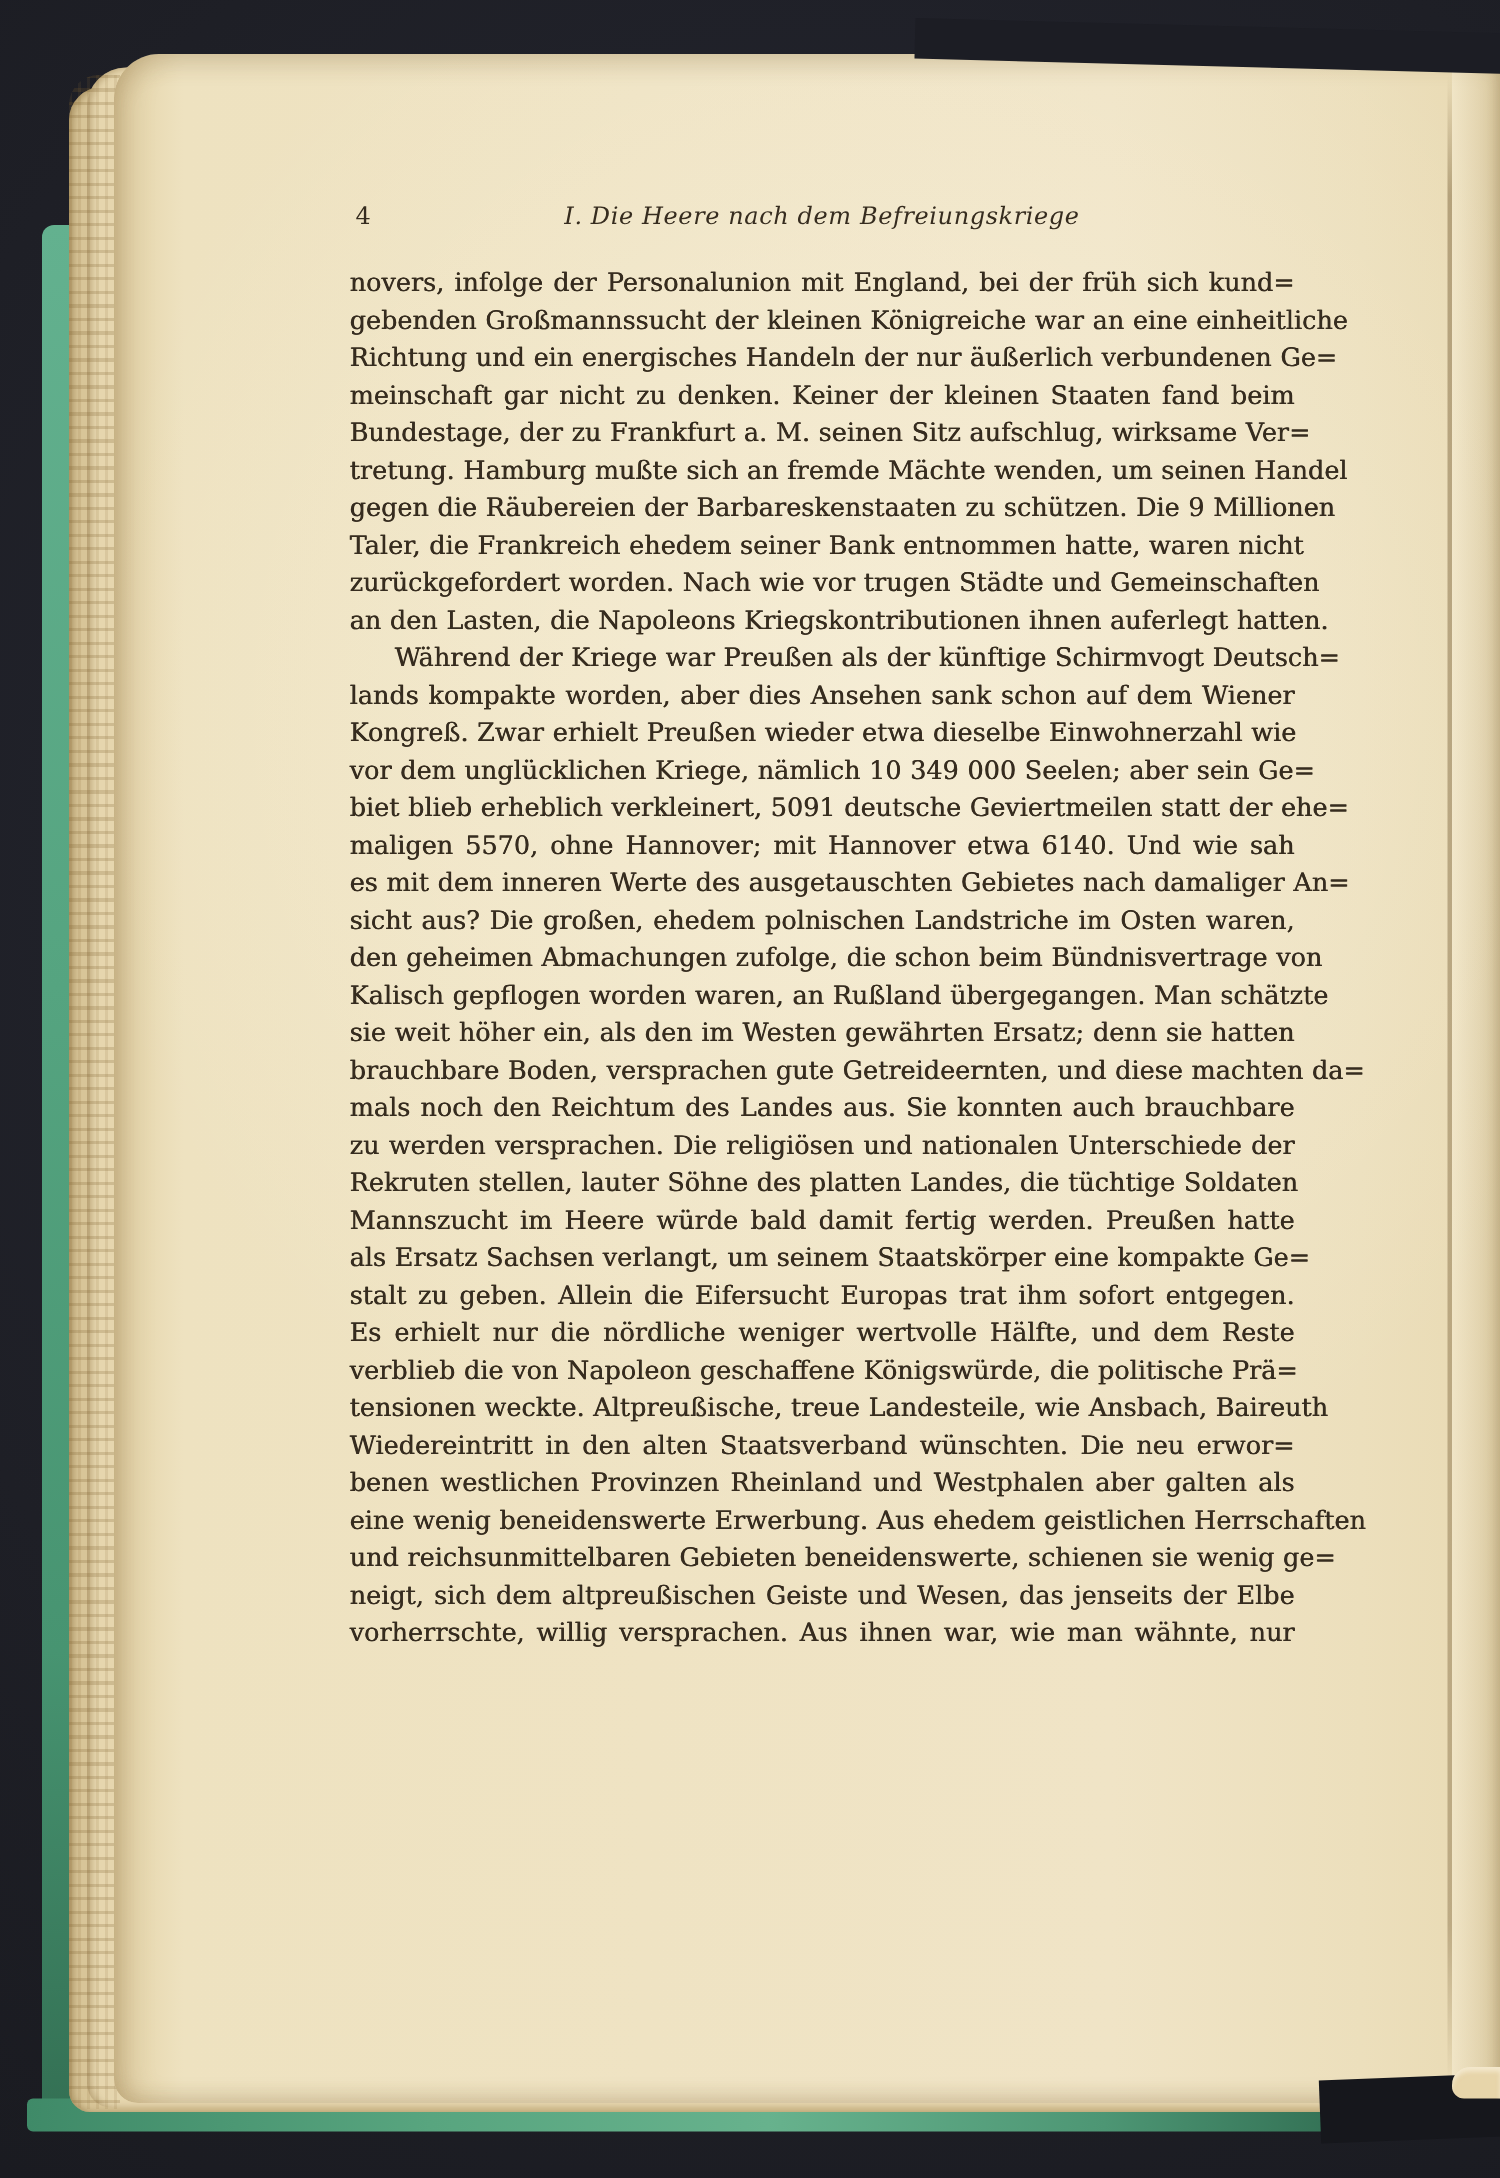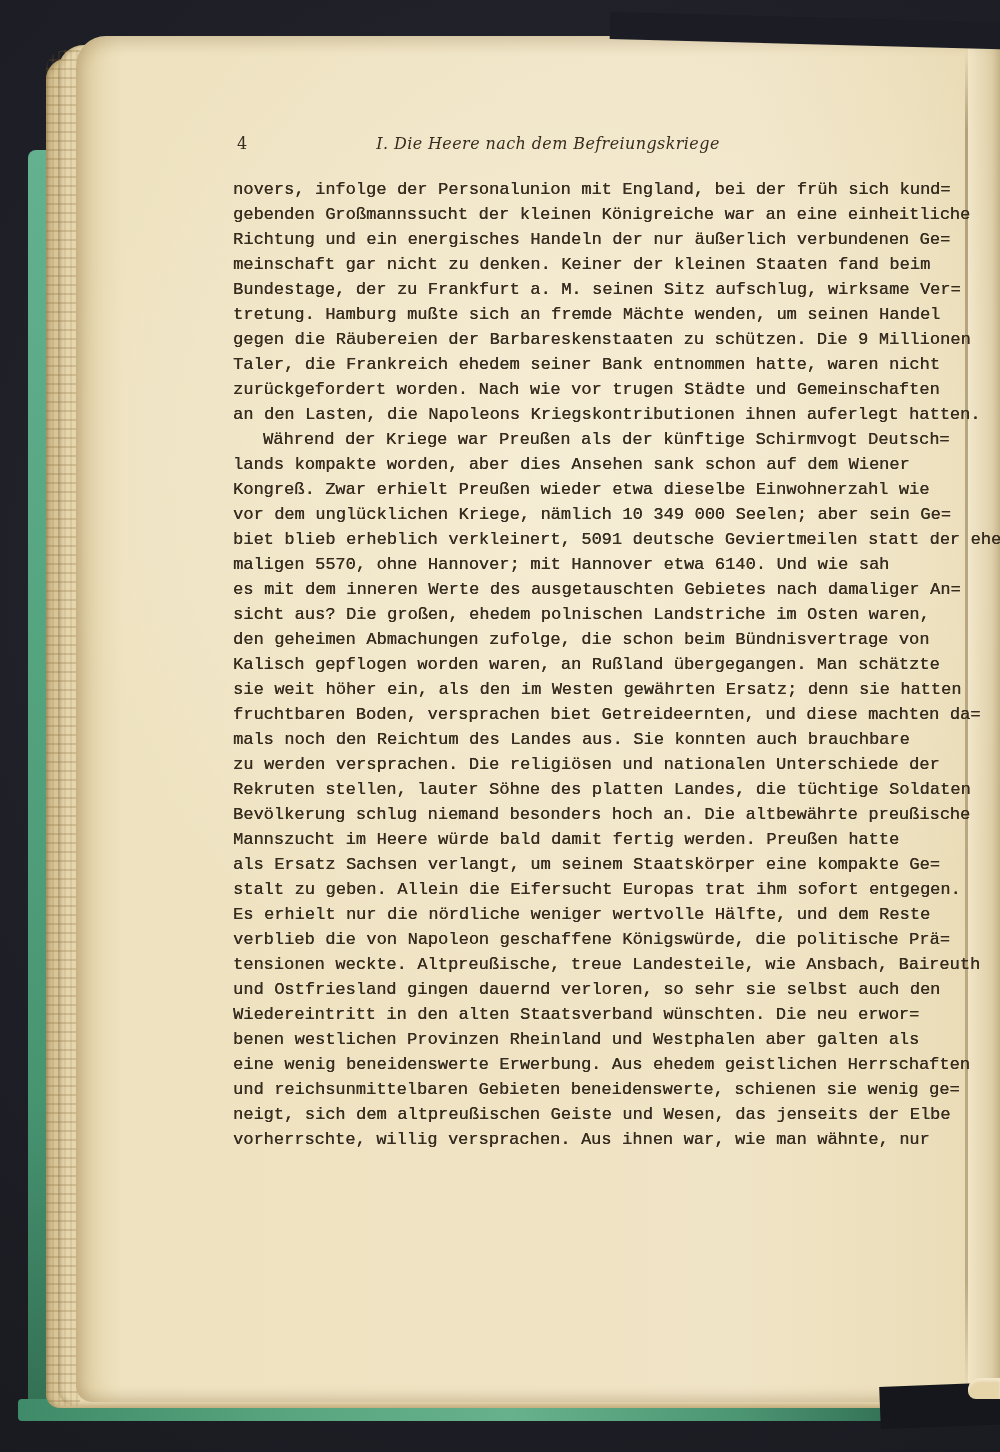--- a/index.html
+++ b/index.html
@@ -84,21 +84,20 @@
   
   .text-block{
     position:absolute;left:157px;top:141px;width:630px;
     font-size:17px;line-height:25px;
     text-shadow:.25px 0 0 currentColor;
   }
   .line{
     height:25px;white-space:nowrap;
     text-align:justify;text-align-last:justify;
     word-spacing:.02em;
-    font-family:Liberation Mono, monospace;
   }
   .line.indent{text-indent:30px;}
 </style>
 </head>
 <body>
 
 <div class="stage">
   <div class="cover-left"></div>
   <div class="cover-bottom"></div>
   <div class="underpage u2"></div>
@@ -129,32 +128,30 @@
         <div class="line">lands kompakte worden, aber dies Ansehen sank schon auf dem Wiener</div>
         <div class="line">Kongreß. Zwar erhielt Preußen wieder etwa dieselbe Einwohnerzahl wie</div>
         <div class="line">vor dem unglücklichen Kriege, nämlich 10 349 000 Seelen; aber sein Ge=</div>
         <div class="line">biet blieb erheblich verkleinert, 5091 deutsche Geviertmeilen statt der ehe=</div>
         <div class="line">maligen 5570, ohne Hannover; mit Hannover etwa 6140. Und wie sah</div>
         <div class="line">es mit dem inneren Werte des ausgetauschten Gebietes nach damaliger An=</div>
         <div class="line">sicht aus? Die großen, ehedem polnischen Landstriche im Osten waren,</div>
         <div class="line">den geheimen Abmachungen zufolge, die schon beim Bündnisvertrage von</div>
         <div class="line">Kalisch gepflogen worden waren, an Rußland übergegangen. Man schätzte</div>
         <div class="line">sie weit höher ein, als den im Westen gewährten Ersatz; denn sie hatten</div>
-        <div class="line">fruchtbaren Boden, versprachen biet Getreideernten, und diese machten da=</div>
+        <div class="line">brauchbare Boden, versprachen gute Getreideernten, und diese machten da=</div>
         <div class="line">mals noch den Reichtum des Landes aus. Sie konnten auch brauchbare</div>
         <div class="line">zu werden versprachen. Die religiösen und nationalen Unterschiede der</div>
         <div class="line">Rekruten stellen, lauter Söhne des platten Landes, die tüchtige Soldaten</div>
-        <div class="line">Bevölkerung schlug niemand besonders hoch an. Die altbewährte preußische</div>
         <div class="line">Mannszucht im Heere würde bald damit fertig werden. Preußen hatte</div>
         <div class="line">als Ersatz Sachsen verlangt, um seinem Staatskörper eine kompakte Ge=</div>
         <div class="line">stalt zu geben. Allein die Eifersucht Europas trat ihm sofort entgegen.</div>
         <div class="line">Es erhielt nur die nördliche weniger wertvolle Hälfte, und dem Reste</div>
         <div class="line">verblieb die von Napoleon geschaffene Königswürde, die politische Prä=</div>
         <div class="line">tensionen weckte. Altpreußische, treue Landesteile, wie Ansbach, Baireuth</div>
-        <div class="line">und Ostfriesland gingen dauernd verloren, so sehr sie selbst auch den</div>
         <div class="line">Wiedereintritt in den alten Staatsverband wünschten. Die neu erwor=</div>
         <div class="line">benen westlichen Provinzen Rheinland und Westphalen aber galten als</div>
         <div class="line">eine wenig beneidenswerte Erwerbung. Aus ehedem geistlichen Herrschaften</div>
         <div class="line">und reichsunmittelbaren Gebieten beneidenswerte, schienen sie wenig ge=</div>
         <div class="line">neigt, sich dem altpreußischen Geiste und Wesen, das jenseits der Elbe</div>
         <div class="line">vorherrschte, willig versprachen. Aus ihnen war, wie man wähnte, nur</div>
       </div>
   </div>
 
   <div class="top-shadow"></div>

